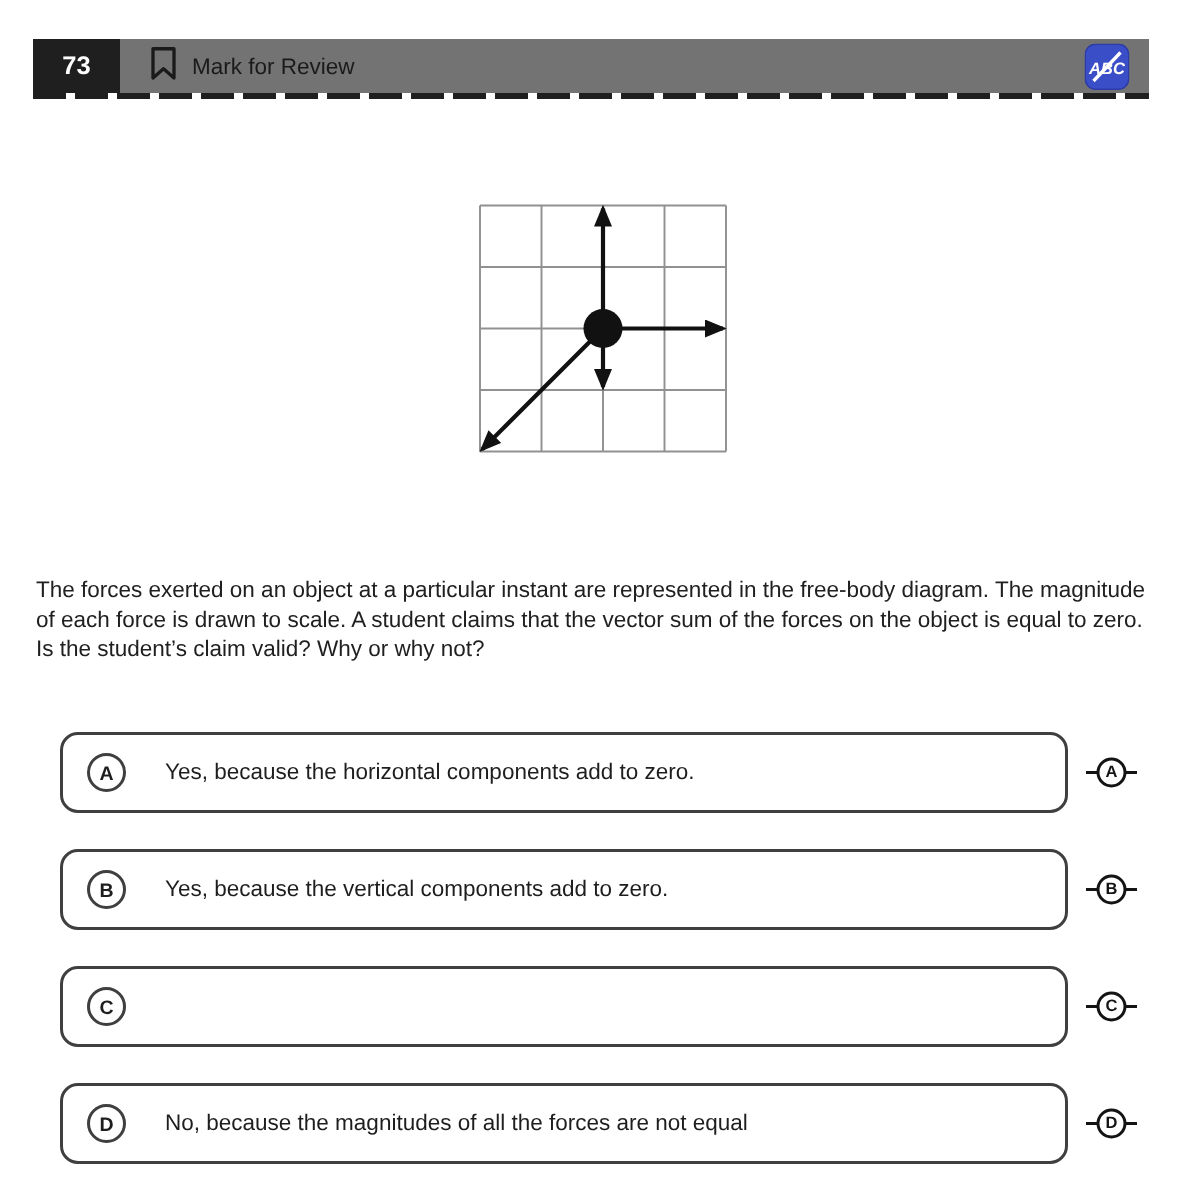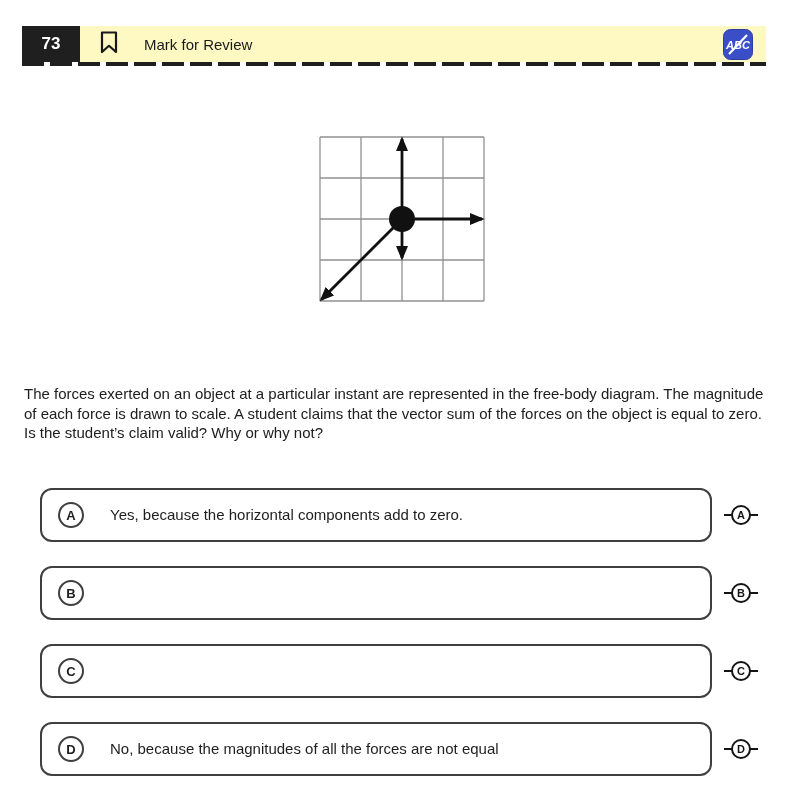--- a/index.html
+++ b/index.html
@@ -1,24 +1,24 @@
 <!DOCTYPE html>
 <html><head>
 <meta charset="utf-8">
 <style>
   html,body{margin:0;padding:0;background:#ffffff;}
   .page{position:relative;width:789px;height:793px;background:#ffffff;
         font-family:"Liberation Sans",sans-serif;overflow:hidden;}
 
   
   .toolbar{position:absolute;left:22px;top:26px;width:744px;height:36px;
-           background:#fef9c3;display:flex;align-items:center;}
+           background:#737373;display:flex;align-items:center;}
   .qnum{width:58px;height:36px;background:#1f1f1f;color:#ffffff;
         font-size:17px;font-weight:700;display:flex;align-items:center;justify-content:center;}
-  .mark-btn{margin-left:20px;display:flex;align-items:center;gap:26px;
+  .mark-btn{margin-left:20px;display:flex;align-items:center;gap:10px;
             background:transparent;border:none;padding:0;cursor:pointer;
             font-family:"Liberation Sans",sans-serif;font-size:15px;color:#1a1a1a;}
   .abc-btn{margin-left:auto;margin-right:13px;width:30px;height:31px;padding:0;
            border:none;background:transparent;cursor:pointer;}
   .dashes{position:absolute;left:22px;top:62px;width:744px;height:4px;
           background:repeating-linear-gradient(90deg,#1f1f1f 0 22px,transparent 22px 28px);}
 
   
   .fbd{position:absolute;left:312px;top:129px;margin:0;}
 
@@ -110,20 +110,21 @@
         <span class="elim-inner">
           <span class="elim-line"></span>
           <span class="elim-circle">A</span>
         </span>
       </button>
     </div>
 
     <div class="opt-row">
       <div class="opt-box">
         <span class="opt-letter">B</span>
+        <span class="opt-text">Yes, because the vertical components add to zero.</span>
       </div>
       <button class="opt-elim">
         <span class="elim-inner">
           <span class="elim-line"></span>
           <span class="elim-circle">B</span>
         </span>
       </button>
     </div>
 
     <div class="opt-row">

